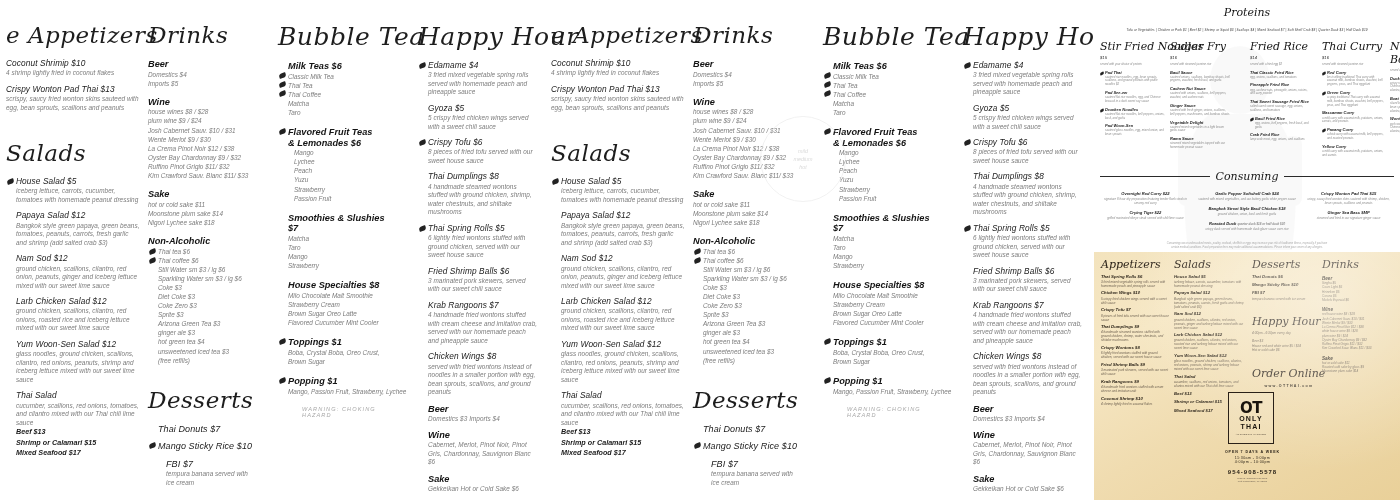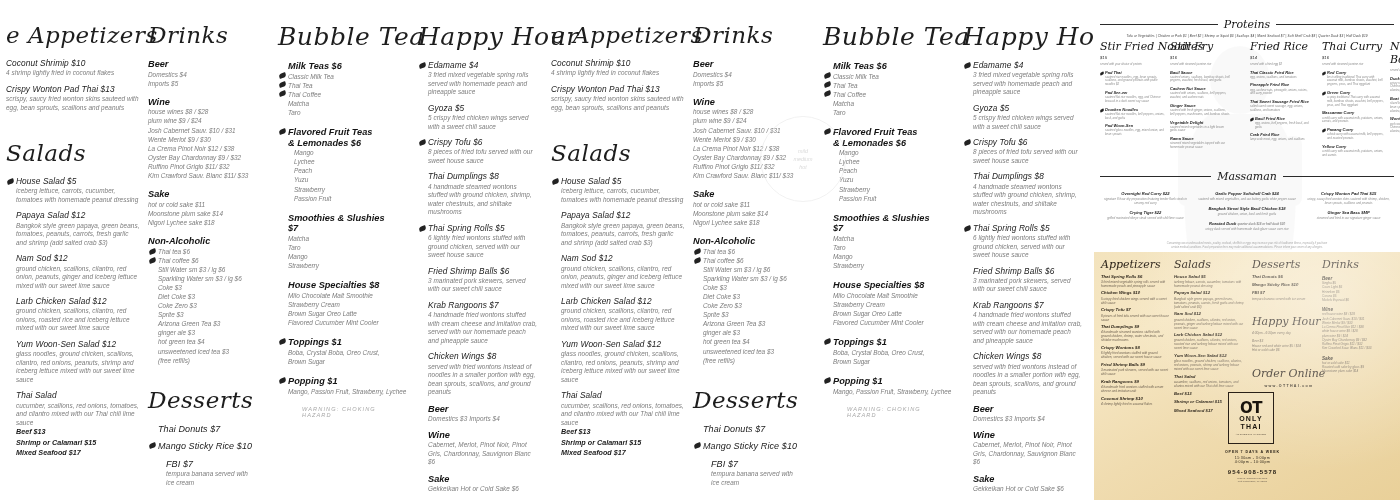--- a/index.html
+++ b/index.html
@@ -626,21 +626,21 @@
 
   <div id="page3">
 
     <svg id="watermark" viewBox="0 0 170 230">
       <ellipse cx="86" cy="40" rx="30" ry="34" fill="#cfcfcf"></ellipse>
       <path d="M56 74 C56 74 40 84 34 110 C28 140 30 180 34 210 L138 210 C142 180 144 140 138 110 C132 84 116 74 116 74 Z" fill="#cfcfcf"></path>
       <rect x="24" y="96" width="18" height="70" rx="8" fill="#cfcfcf"></rect>
       <rect x="130" y="96" width="18" height="70" rx="8" fill="#cfcfcf"></rect>
     </svg>
 
-    <div class="rule-row" style="margin-top:18px;">
+    <div class="rule-row" style="flex-direction:column;">
       <div class="rule"></div>
       <div class="rule-label">Proteins</div>
       <div class="rule"></div>
     </div>
     <div class="prot-line">Tofu or Vegetables | Chicken or Pork $1 | Beef $2 | Shrimp or Squid $3 | Scallops $4 | Mixed Seafood $7 | Soft Shell Crab $8 | Quarter Duck $3 | Half Duck $19</div>
 
     <div class="p3-col" style="left:6px; top:40px; width:66px;">
       <div class="p3-title">Stir Fried Noodles</div>
       <div class="p3-price">$15</div>
       <div class="p3-note">served with your choice of protein</div>
@@ -658,21 +658,21 @@
         <div class="p3-name">Drunken Noodles</div>
         <div class="p3-desc">sauteed flat rice noodles, bell peppers, onions, basil, and garlic</div>
         </div>
       <div class="p3-item" style="margin-left:5px;">
         <div class="p3-name">Pad Woon-Sen</div>
         <div class="p3-desc">sauteed glass noodles, egg, mixed onion, and bean sprouts</div>
         </div>
     </div>
 
     <div class="p3-col" style="left:76px; top:40px; width:60px;">
-      <div class="p3-title">Stir Fry</div>
+      <div class="p3-title">Sugar Fry</div>
       <div class="p3-price">$16</div>
       <div class="p3-note">served with steamed jasmine rice</div>
       <div class="p3-item">
         <div class="p3-name">Basil Sauce</div>
         <div class="p3-desc">sauteed onions, scallions, bamboo shoots, bell peppers, zucchini, fresh basil, and garlic</div>
         </div>
       <div class="p3-item">
         <div class="p3-name">Cashew Nut Sauce</div>
         <div class="p3-desc">sauteed with onions, scallions, bell peppers, zucchini, and cashew nuts</div>
         </div>
@@ -760,21 +760,21 @@
         </div>
       <div class="p3-item">
         <div class="p3-name">Wonton Noodle Soup</div>
         <div class="p3-desc">pork wontons, egg noodles, Chinese broccoli, bean sprouts, cilantro, and scallions</div>
         </div>
     </div>
 
     <div style="position:absolute; left:0; top:170px; width:306px;">
       <div class="rule-row">
         <div class="rule"></div>
-        <div class="rule-label">Massaman</div>
+        <div class="rule-label">Consuming</div>
         <div class="rule"></div>
       </div>
       <div style="display:flex; gap:4px; padding:8px 8px 0 8px;">
         <div style="flex:1;">
           <div class="sig-item">
             <div class="sig-name">Overnight Red Curry $22</div>
             <div class="sig-desc">signature 8 hour dry preparation featuring tender flank steak in creamy red curry</div>
             </div>
           <div class="sig-item">
             <div class="sig-name">Crying Tiger $22</div>

